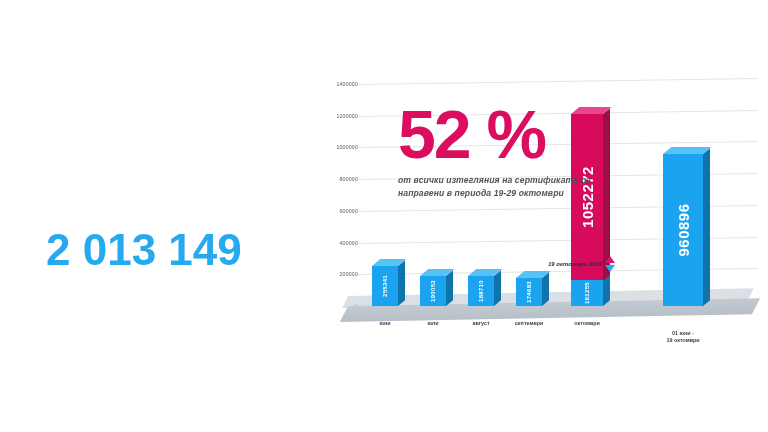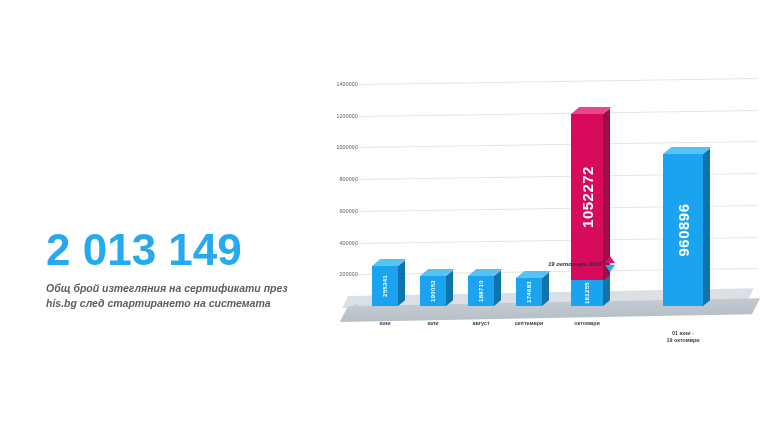--- a/index.html
+++ b/index.html
@@ -105,22 +105,20 @@
   .tri-dn{
     width:0;height:0;border-left:5px solid transparent;border-right:5px solid transparent;
     border-top:7px solid #27a9f0;
   }
 </style>
 </head>
 <body>
 
 <div class="kpi">
   <div class="kpi-number">2 013 149</div>
-  <div class="kpi-caption">Общ брой изтегляния на сертификати
-през his.bg след стартирането на системата</div>
 </div>
 
 <div class="chart">
 
   <div class="yaxis">
       <div class="ytick" style="top: 222px;">0</div>
       <div class="ytick" style="top: 190.286px;">200000</div>
       <div class="ytick" style="top: 158.571px;">400000</div>
       <div class="ytick" style="top: 126.857px;">600000</div>
       <div class="ytick" style="top: 95.1429px;">800000</div>
@@ -195,14 +193,19 @@
     </div>
 
   <div class="annot">
     <span class="annot-label">19 октомври 2021</span>
     <span class="annot-arrows">
       <span class="tri-up"></span>
       <span class="tri-dn"></span>
     </span>
   </div>
 
+  <div class="callout">
+    <div class="callout-pct">52 %</div>
+    <div class="callout-sub">от всички изтегляния на сертификати
+са направени в периода 19-29 октомври</div>
+  </div>
 
 </div>
 
 </body></html>

